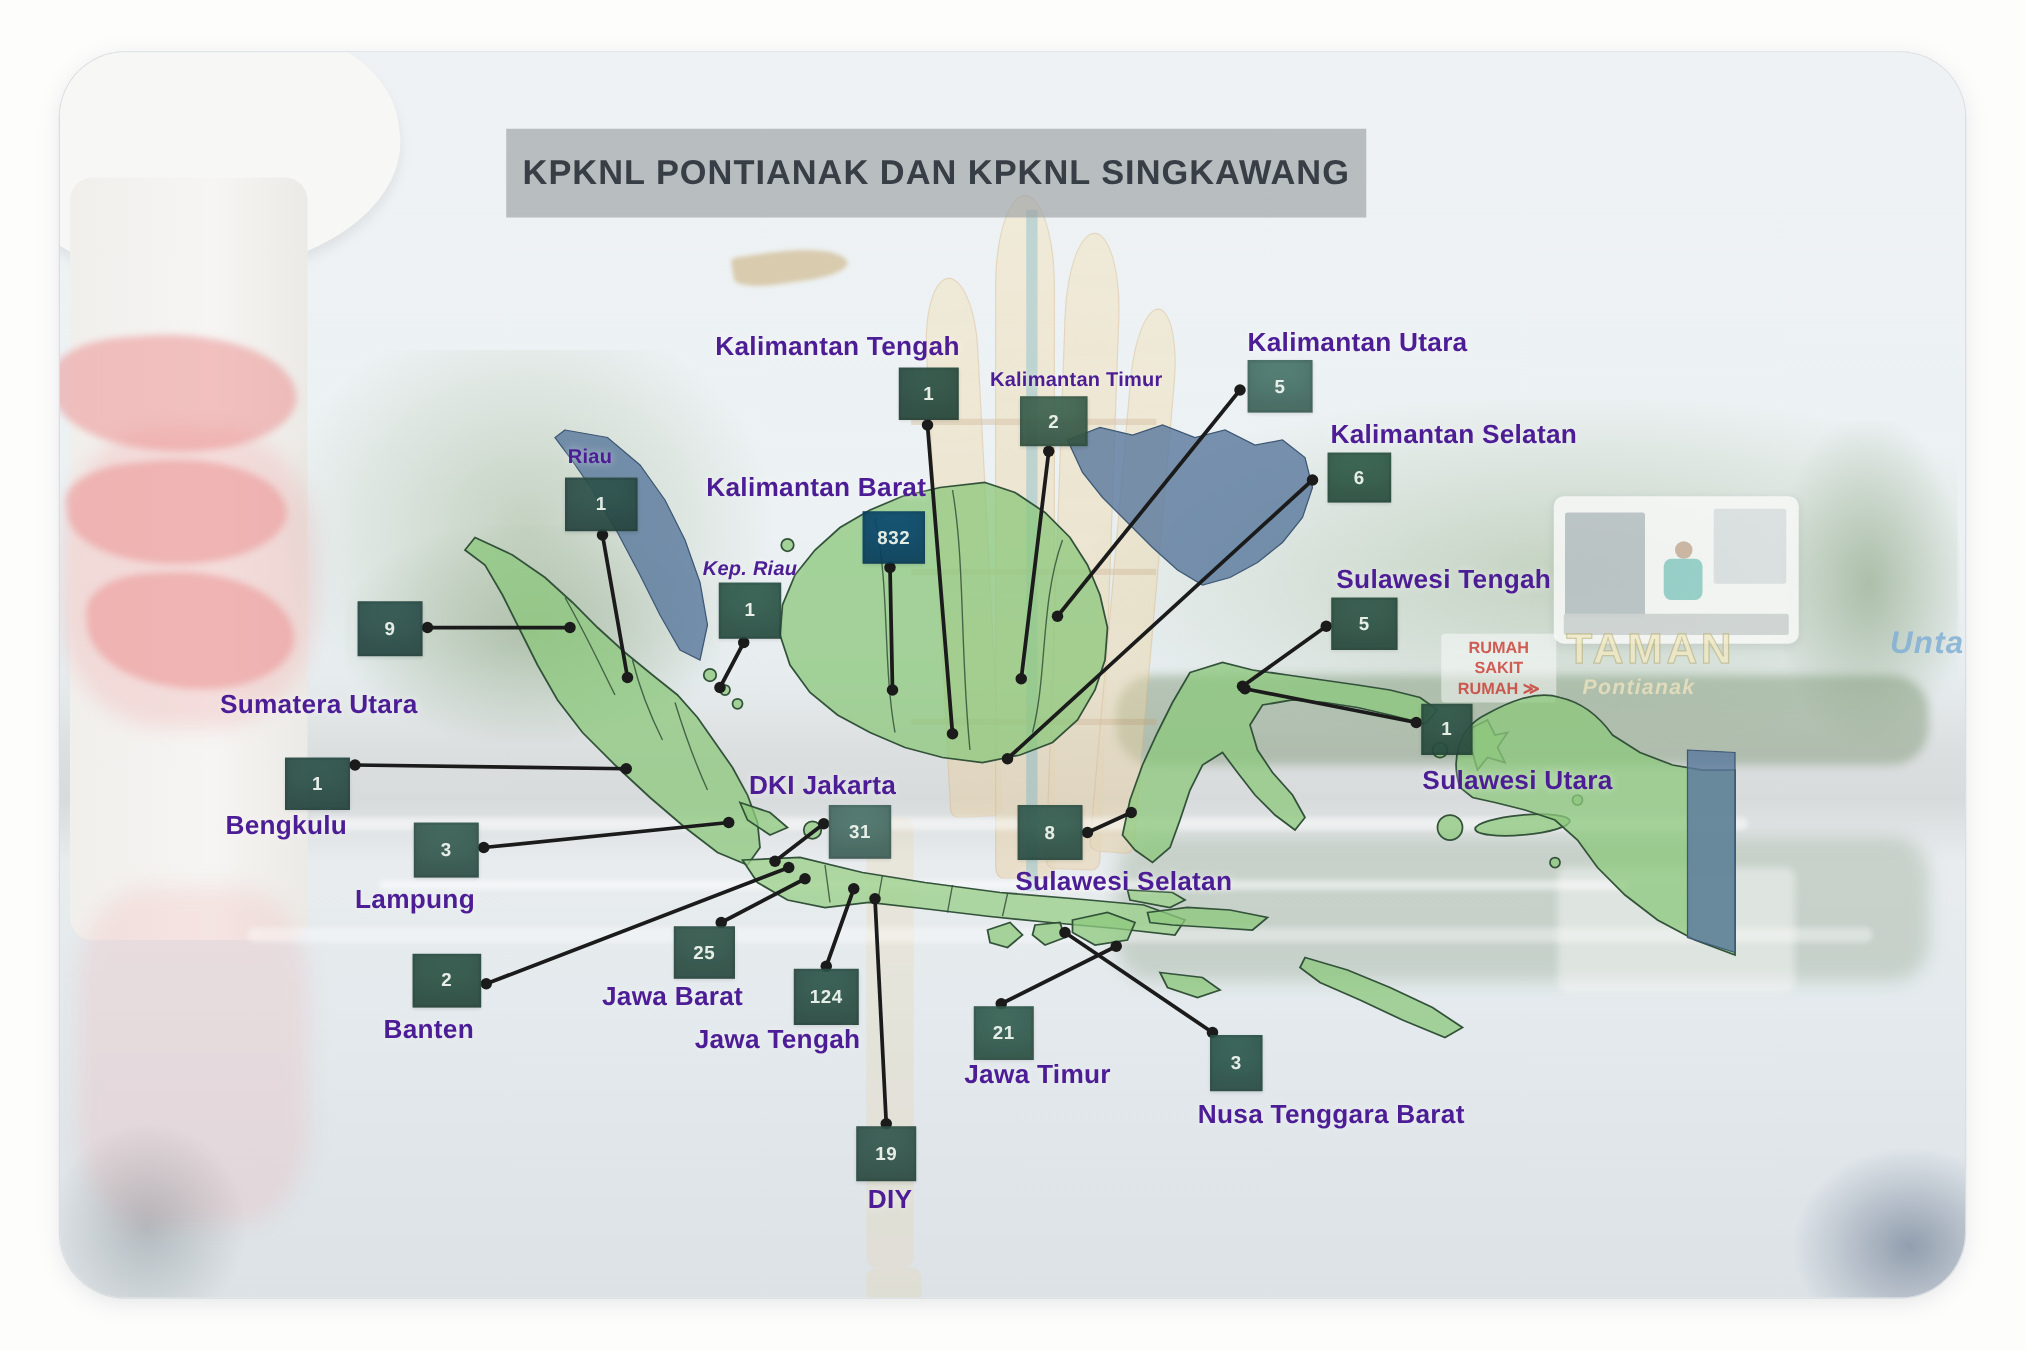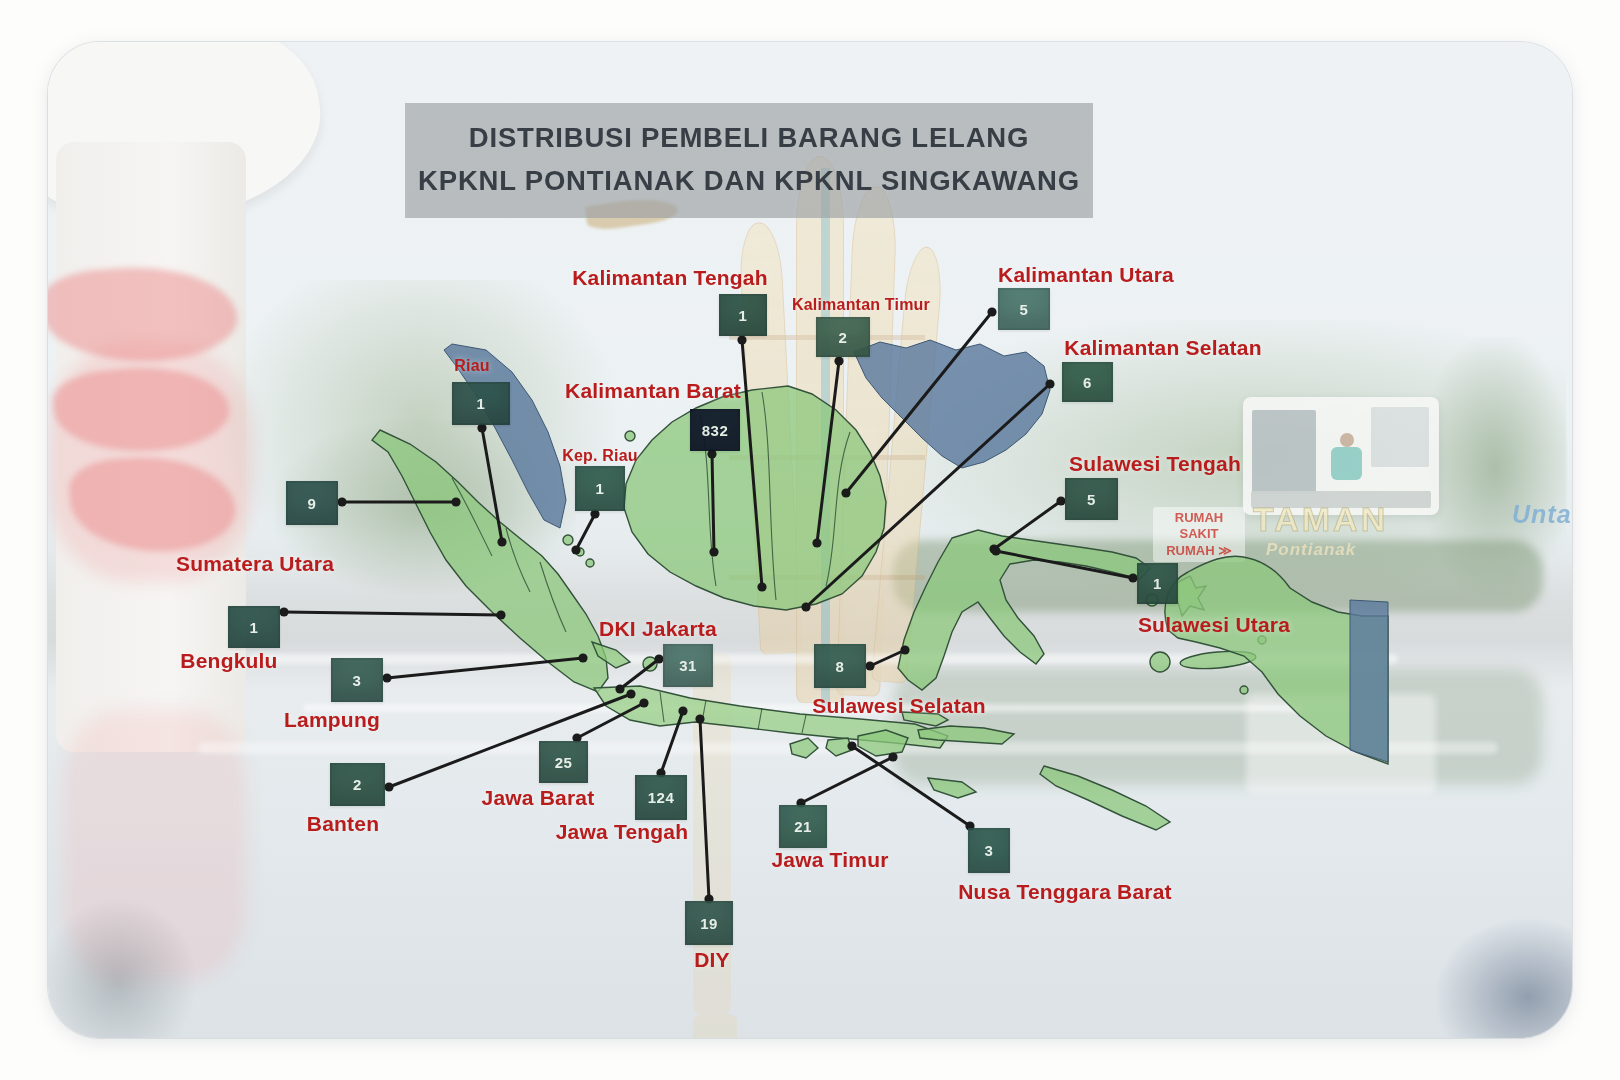--- a/index.html
+++ b/index.html
@@ -75,21 +75,21 @@
   .island{fill:#8cc87d;fill-opacity:.76;stroke:#33523a;stroke-width:1.4;}
   .island-light{fill:#9ed18d;fill-opacity:.8;stroke:#33523a;stroke-width:1.4;}
   .island-blue{fill:#5b7a9d;fill-opacity:.82;stroke:#3e5874;stroke-width:1;}
   .border-line{fill:none;stroke:#2e4a33;stroke-width:1.1;stroke-opacity:.8;}
   .connector{stroke:#1b1b1b;stroke-width:3;stroke-linecap:round;}
   .connector-dot{fill:#1b1b1b;}
   #overlay{position:absolute;left:0;top:0;width:1620px;height:1080px;}
   .title-box{position:absolute;left:405px;top:103px;width:688px;padding:13px 0 15px 0;
              background:rgba(157,161,164,.66);text-align:center;color:#383e45;
              font-weight:700;font-size:27.5px;line-height:1.58;letter-spacing:.8px;}
-  .region-label{position:absolute;transform:translateX(-50%);white-space:nowrap;font-weight:700;color:#b91c1c;
+  .region-label{position:absolute;transform:translateX(-50%);white-space:nowrap;font-weight:700;color:#4c1d95;
                 letter-spacing:.2px;text-shadow:0 0 7px rgba(255,255,255,.55);}
   .value-box{position:absolute;display:flex;align-items:center;justify-content:center;
              color:#e7efe8;font-weight:700;font-size:15px;letter-spacing:.5px;
              box-shadow:inset 0 0 0 2px rgba(0,0,0,.08), inset 0 -14px 18px rgba(0,0,0,.16), 0 1px 3px rgba(0,0,0,.12);
              opacity:.93;}
 </style>
 </head>
 <body>
 
 <div id="stage">
@@ -266,37 +266,36 @@
         <circle cx="970" cy="826" r="4.6" class="connector-dot"></circle>
         <circle cx="852" cy="746" r="4.6" class="connector-dot"></circle>
         <line x1="709" y1="899" x2="700" y2="719" class="connector"></line>
         <circle cx="709" cy="899" r="4.6" class="connector-dot"></circle>
         <circle cx="700" cy="719" r="4.6" class="connector-dot"></circle>
       </g>
   </svg>
 
   <div id="overlay">
     <div class="title-box">
-      <div>DISTRIBUSI PEMBELI BARANG LELANG</div>
       <div>KPKNL PONTIANAK DAN KPKNL SINGKAWANG</div>
     </div>
   <div class="value-box" style="left: 719px; top: 294px; width: 48px; height: 42px; background: rgb(44, 81, 68);">1</div>
       <div class="region-label" style="left: 670px; top: 266px; font-size: 21px;">Kalimantan Tengah</div>
       <div class="value-box" style="left: 816px; top: 317px; width: 54px; height: 40px; background: rgb(62, 99, 80);">2</div>
       <div class="region-label" style="left: 861px; top: 296px; font-size: 16px;">Kalimantan Timur</div>
       <div class="value-box" style="left: 998px; top: 288px; width: 52px; height: 42px; background: rgb(73, 117, 106);">5</div>
       <div class="region-label" style="left: 1086px; top: 263px; font-size: 21px;">Kalimantan Utara</div>
       <div class="value-box" style="left: 1062px; top: 362px; width: 51px; height: 40px; background: rgb(49, 92, 73);">6</div>
       <div class="region-label" style="left: 1163px; top: 336px; font-size: 21px;">Kalimantan Selatan</div>
       <div class="value-box" style="left: 452px; top: 382px; width: 58px; height: 43px; background: rgb(46, 82, 75);">1</div>
       <div class="region-label" style="left: 472px; top: 357px; font-size: 16px;">Riau</div>
-      <div class="value-box" style="left: 690px; top: 409px; width: 50px; height: 42px; background: #0f172a;">832</div>
+      <div class="value-box" style="left: 690px; top: 409px; width: 50px; height: 42px; background: #0c4a6e;">832</div>
       <div class="region-label" style="left: 653px; top: 379px; font-size: 21px;">Kalimantan Barat</div>
       <div class="value-box" style="left: 575px; top: 466px; width: 50px; height: 45px; background: rgb(47, 90, 76);">1</div>
-      <div class="region-label" style="left: 600px; top: 447px; font-size: 16px;">Kep. Riau</div>
+      <div class="region-label" style="left: 600px; top: 447px; font-size: 16px; font-style: italic;">Kep. Riau</div>
       <div class="value-box" style="left: 286px; top: 481px; width: 52px; height: 44px; background: rgb(46, 83, 78);">9</div>
       <div class="region-label" style="left: 255px; top: 524px; font-size: 21px; margin-top: 28px;">Sumatera Utara</div>
       <div class="value-box" style="left: 1065px; top: 478px; width: 53px; height: 42px; background: rgb(47, 85, 71);">5</div>
       <div class="region-label" style="left: 1155px; top: 452px; font-size: 21px;">Sulawesi Tengah</div>
       <div class="value-box" style="left: 1137px; top: 563px; width: 41px; height: 41px; background: rgb(47, 87, 73);">1</div>
       <div class="region-label" style="left: 1214px; top: 613px; font-size: 21px;">Sulawesi Utara</div>
       <div class="value-box" style="left: 228px; top: 606px; width: 52px; height: 42px; background: rgb(44, 82, 74);">1</div>
       <div class="region-label" style="left: 229px; top: 649px; font-size: 21px;">Bengkulu</div>
       <div class="value-box" style="left: 331px; top: 658px; width: 52px; height: 44px; background: rgb(55, 94, 83);">3</div>
       <div class="region-label" style="left: 332px; top: 708px; font-size: 21px;">Lampung</div>

